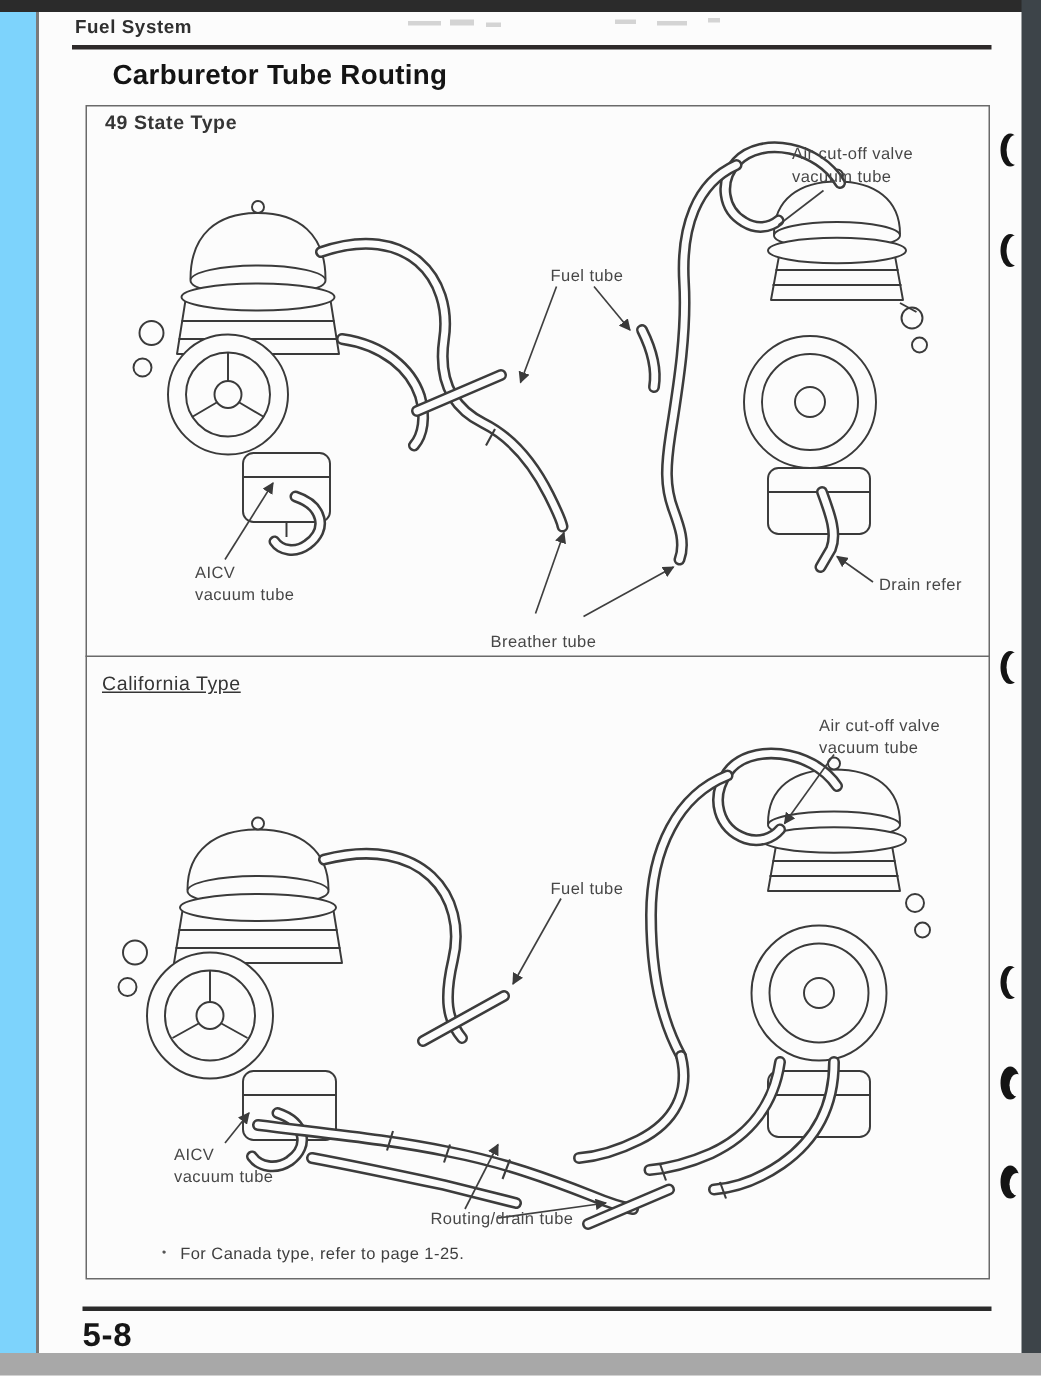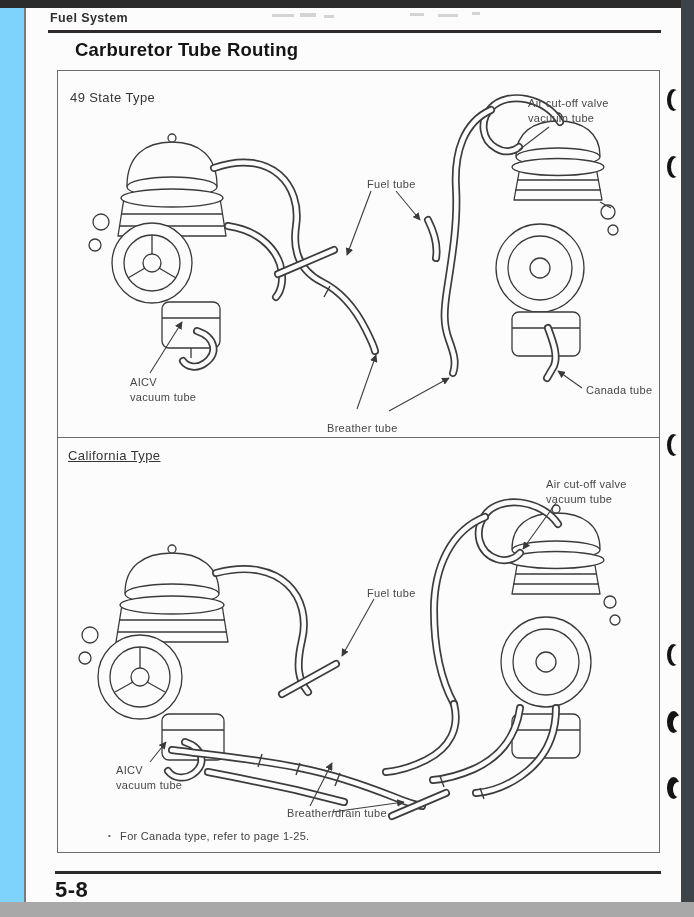--- a/index.html
+++ b/index.html
@@ -10,21 +10,21 @@
   .band-bottom{position:absolute;left:0;top:904px;width:694px;height:13px;background:#4a525a;}
   .page{position:absolute;left:24px;top:7px;width:659px;height:897px;background:#fcfcfc;
         border-left:2px solid #7a7a7a;}
   .abs{position:absolute;}
   .header{left:50px;top:11px;font-size:12.5px;font-weight:700;color:#2f2f2f;letter-spacing:.4px;}
   .header-rule{left:48px;top:30px;width:613px;height:2.5px;background:#2e2a2a;}
   .title{left:55px;top:39px;font-size:18.5px;font-weight:700;color:#141414;letter-spacing:.2px;margin-left:20px;}
   .content-box{left:57px;top:70px;width:603px;height:783px;border:1px solid #6a6a6a;box-sizing:border-box;}
   .divider{left:57px;top:437px;width:603px;height:1.3px;background:#6a6a6a;}
   .sec-label{font-size:13px;color:#353535;letter-spacing:.4px;}
-  .sec1{left:70px;top:90px;}
+  .sec1{left:70px;top:74px;font-weight:bold;}
   .sec2{left:68px;top:448px;text-decoration:underline;}
   .callout{font-size:11px;color:#474747;line-height:1.38;letter-spacing:.3px;white-space:pre-line;}
   .c-air1{left:528px;top:96px;}
   .c-fuel1{left:367px;top:177px;}
   .c-aicv1{left:130px;top:375px;}
   .c-breather1{left:327px;top:409px;margin-top:12px;}
   .c-drain1{left:586px;top:383px;}
   .c-air2{left:546px;top:477px;}
   .c-fuel2{left:367px;top:586px;}
   .c-aicv2{left:116px;top:763px;}
@@ -221,27 +221,27 @@
       <path class="leader" d="M332,812 L404,802" marker-end="url(#arr)"></path>
     </g>
   </svg>
 
   <div class="abs callout c-air1">Air cut-off valve
 vacuum tube</div>
   <div class="abs callout c-fuel1">Fuel tube</div>
   <div class="abs callout c-aicv1">AICV
 vacuum tube</div>
   <div class="abs callout c-breather1">Breather tube</div>
-  <div class="abs callout c-drain1">Canada tube</div>
+  <div class="abs callout c-drain1">Drain refer</div>
   <div class="abs callout c-air2">Air cut-off valve
 vacuum tube</div>
   <div class="abs callout c-fuel2">Fuel tube</div>
   <div class="abs callout c-aicv2">AICV
 vacuum tube</div>
-  <div class="abs callout c-bd2">Breather/drain tube</div>
+  <div class="abs callout c-bd2">Routing/drain tube</div>
 
   <div class="abs note">
     <span class="bullet">•</span><span>For Canada type, refer to page 1-25.</span>
   </div>
 
   <div class="abs footer-rule"></div>
   <div class="abs page-num">5-8</div>
 
   <div class="hole" style="left:667px;top:89px;"></div>
   <div class="hole" style="left:667px;top:156px;"></div>

